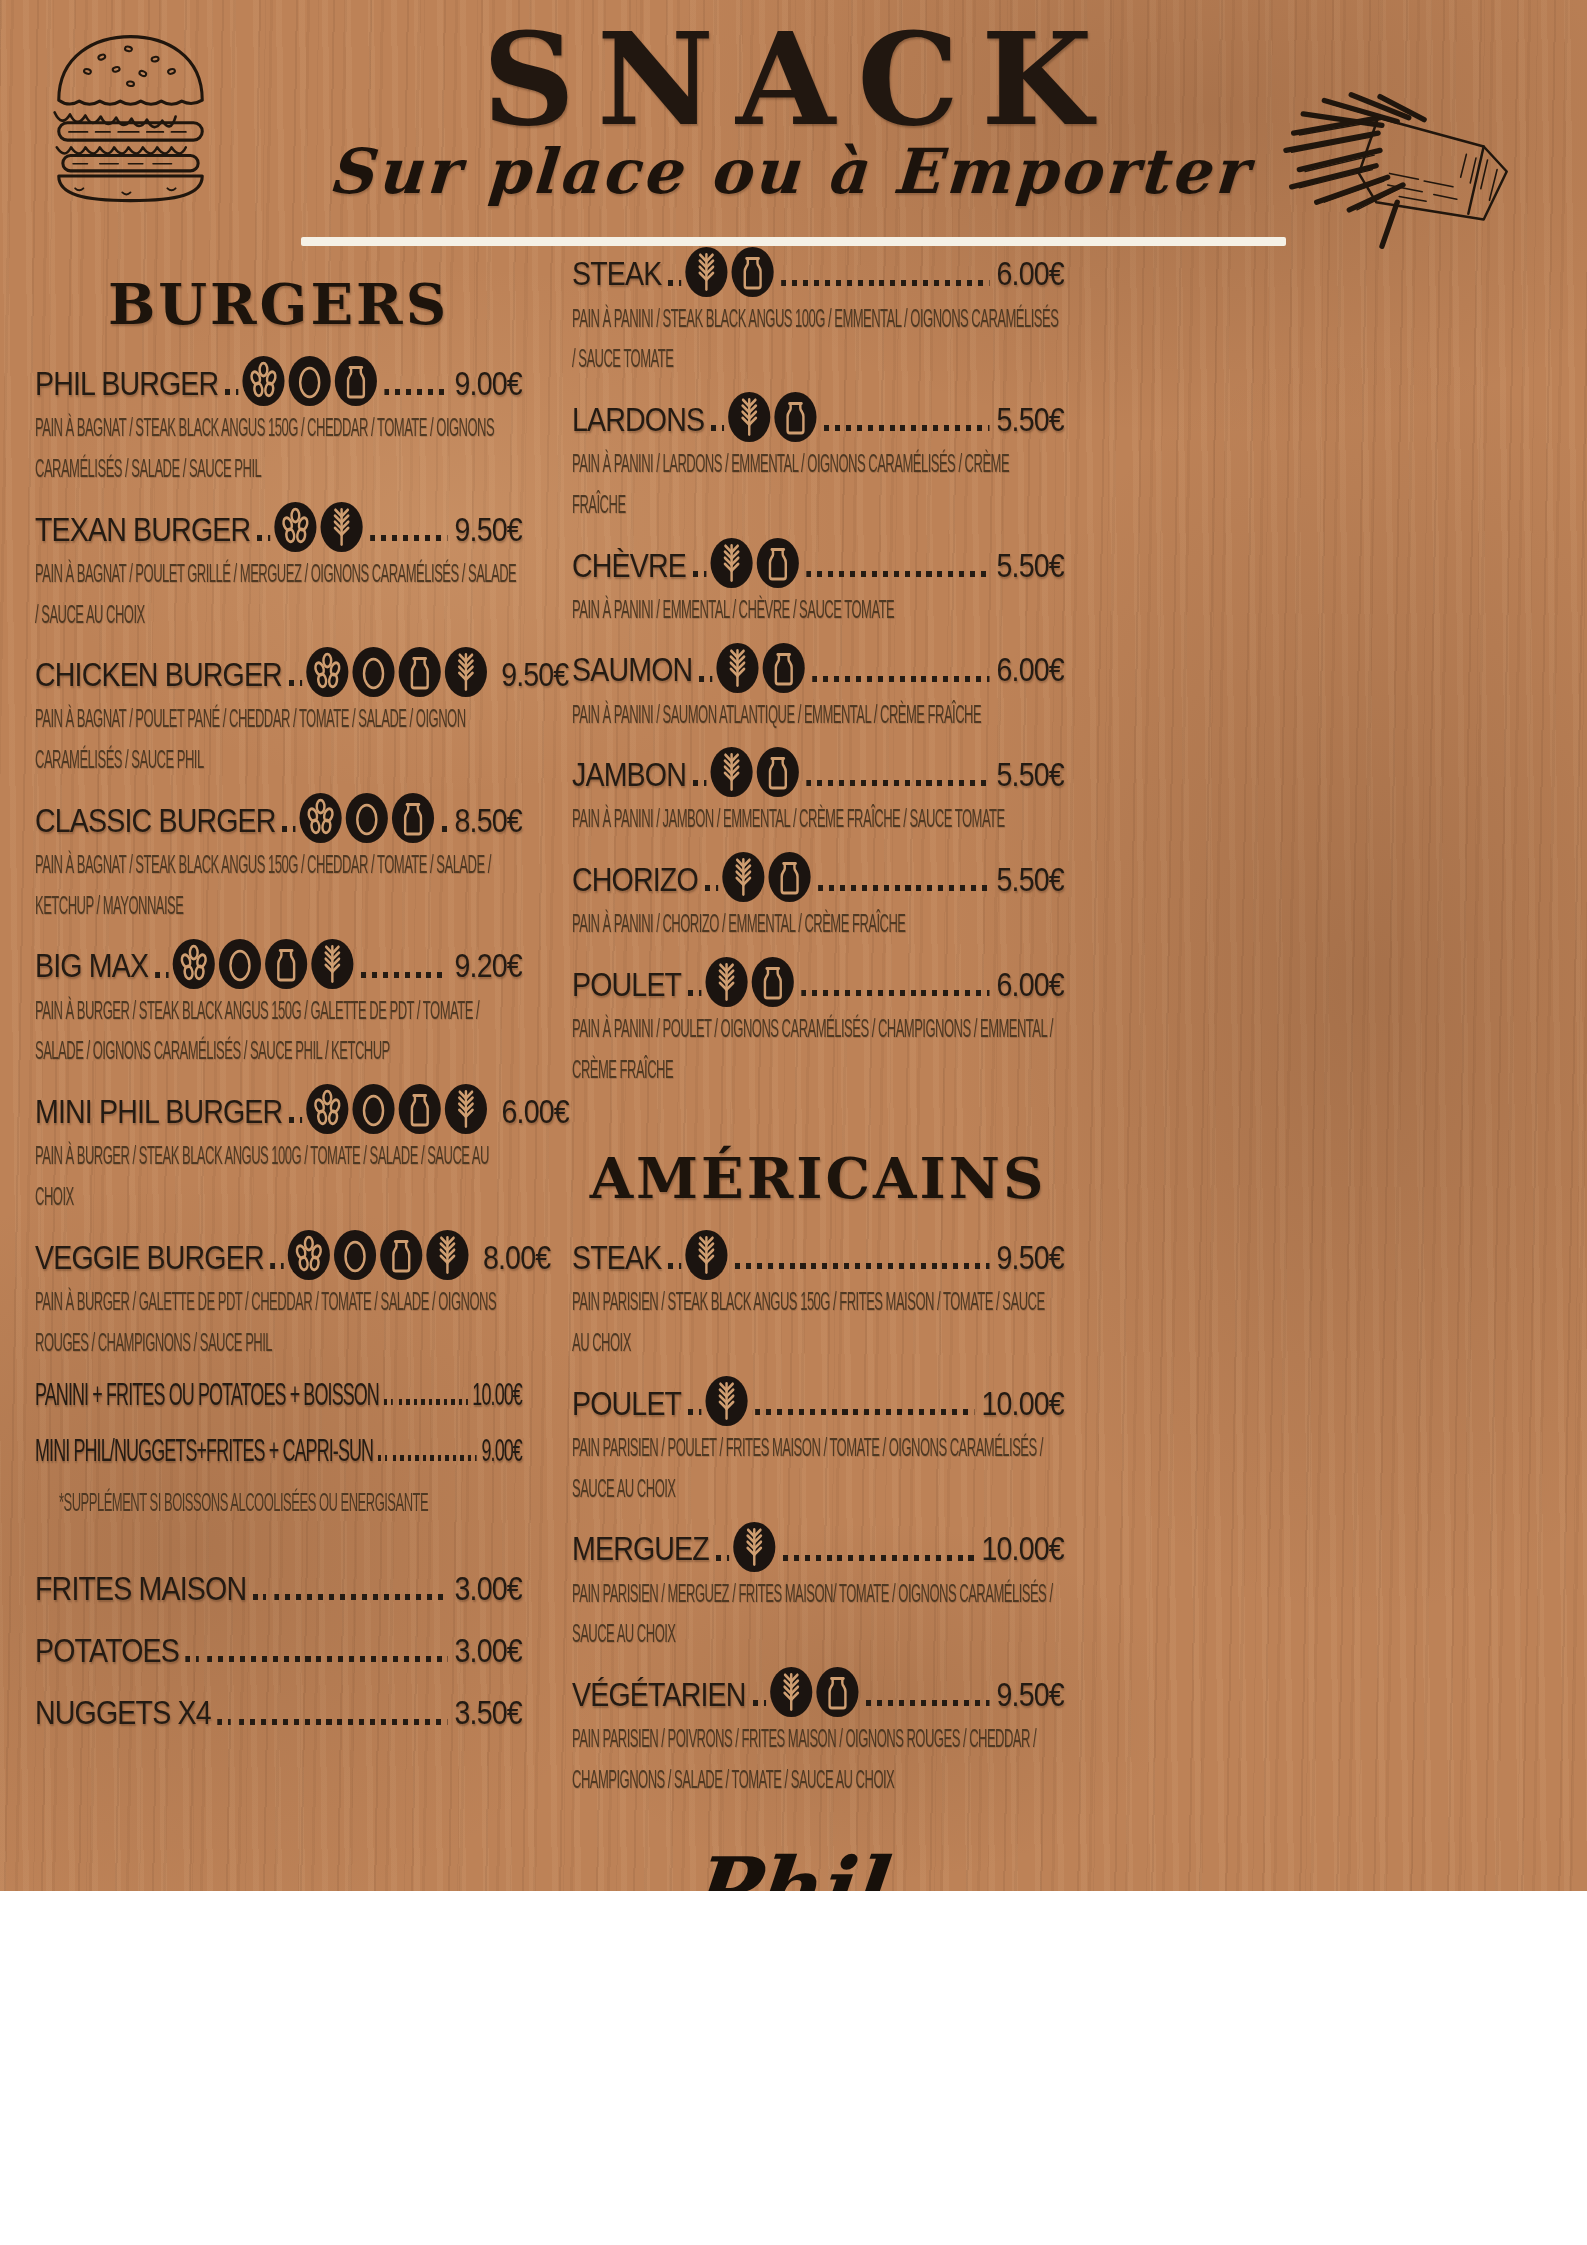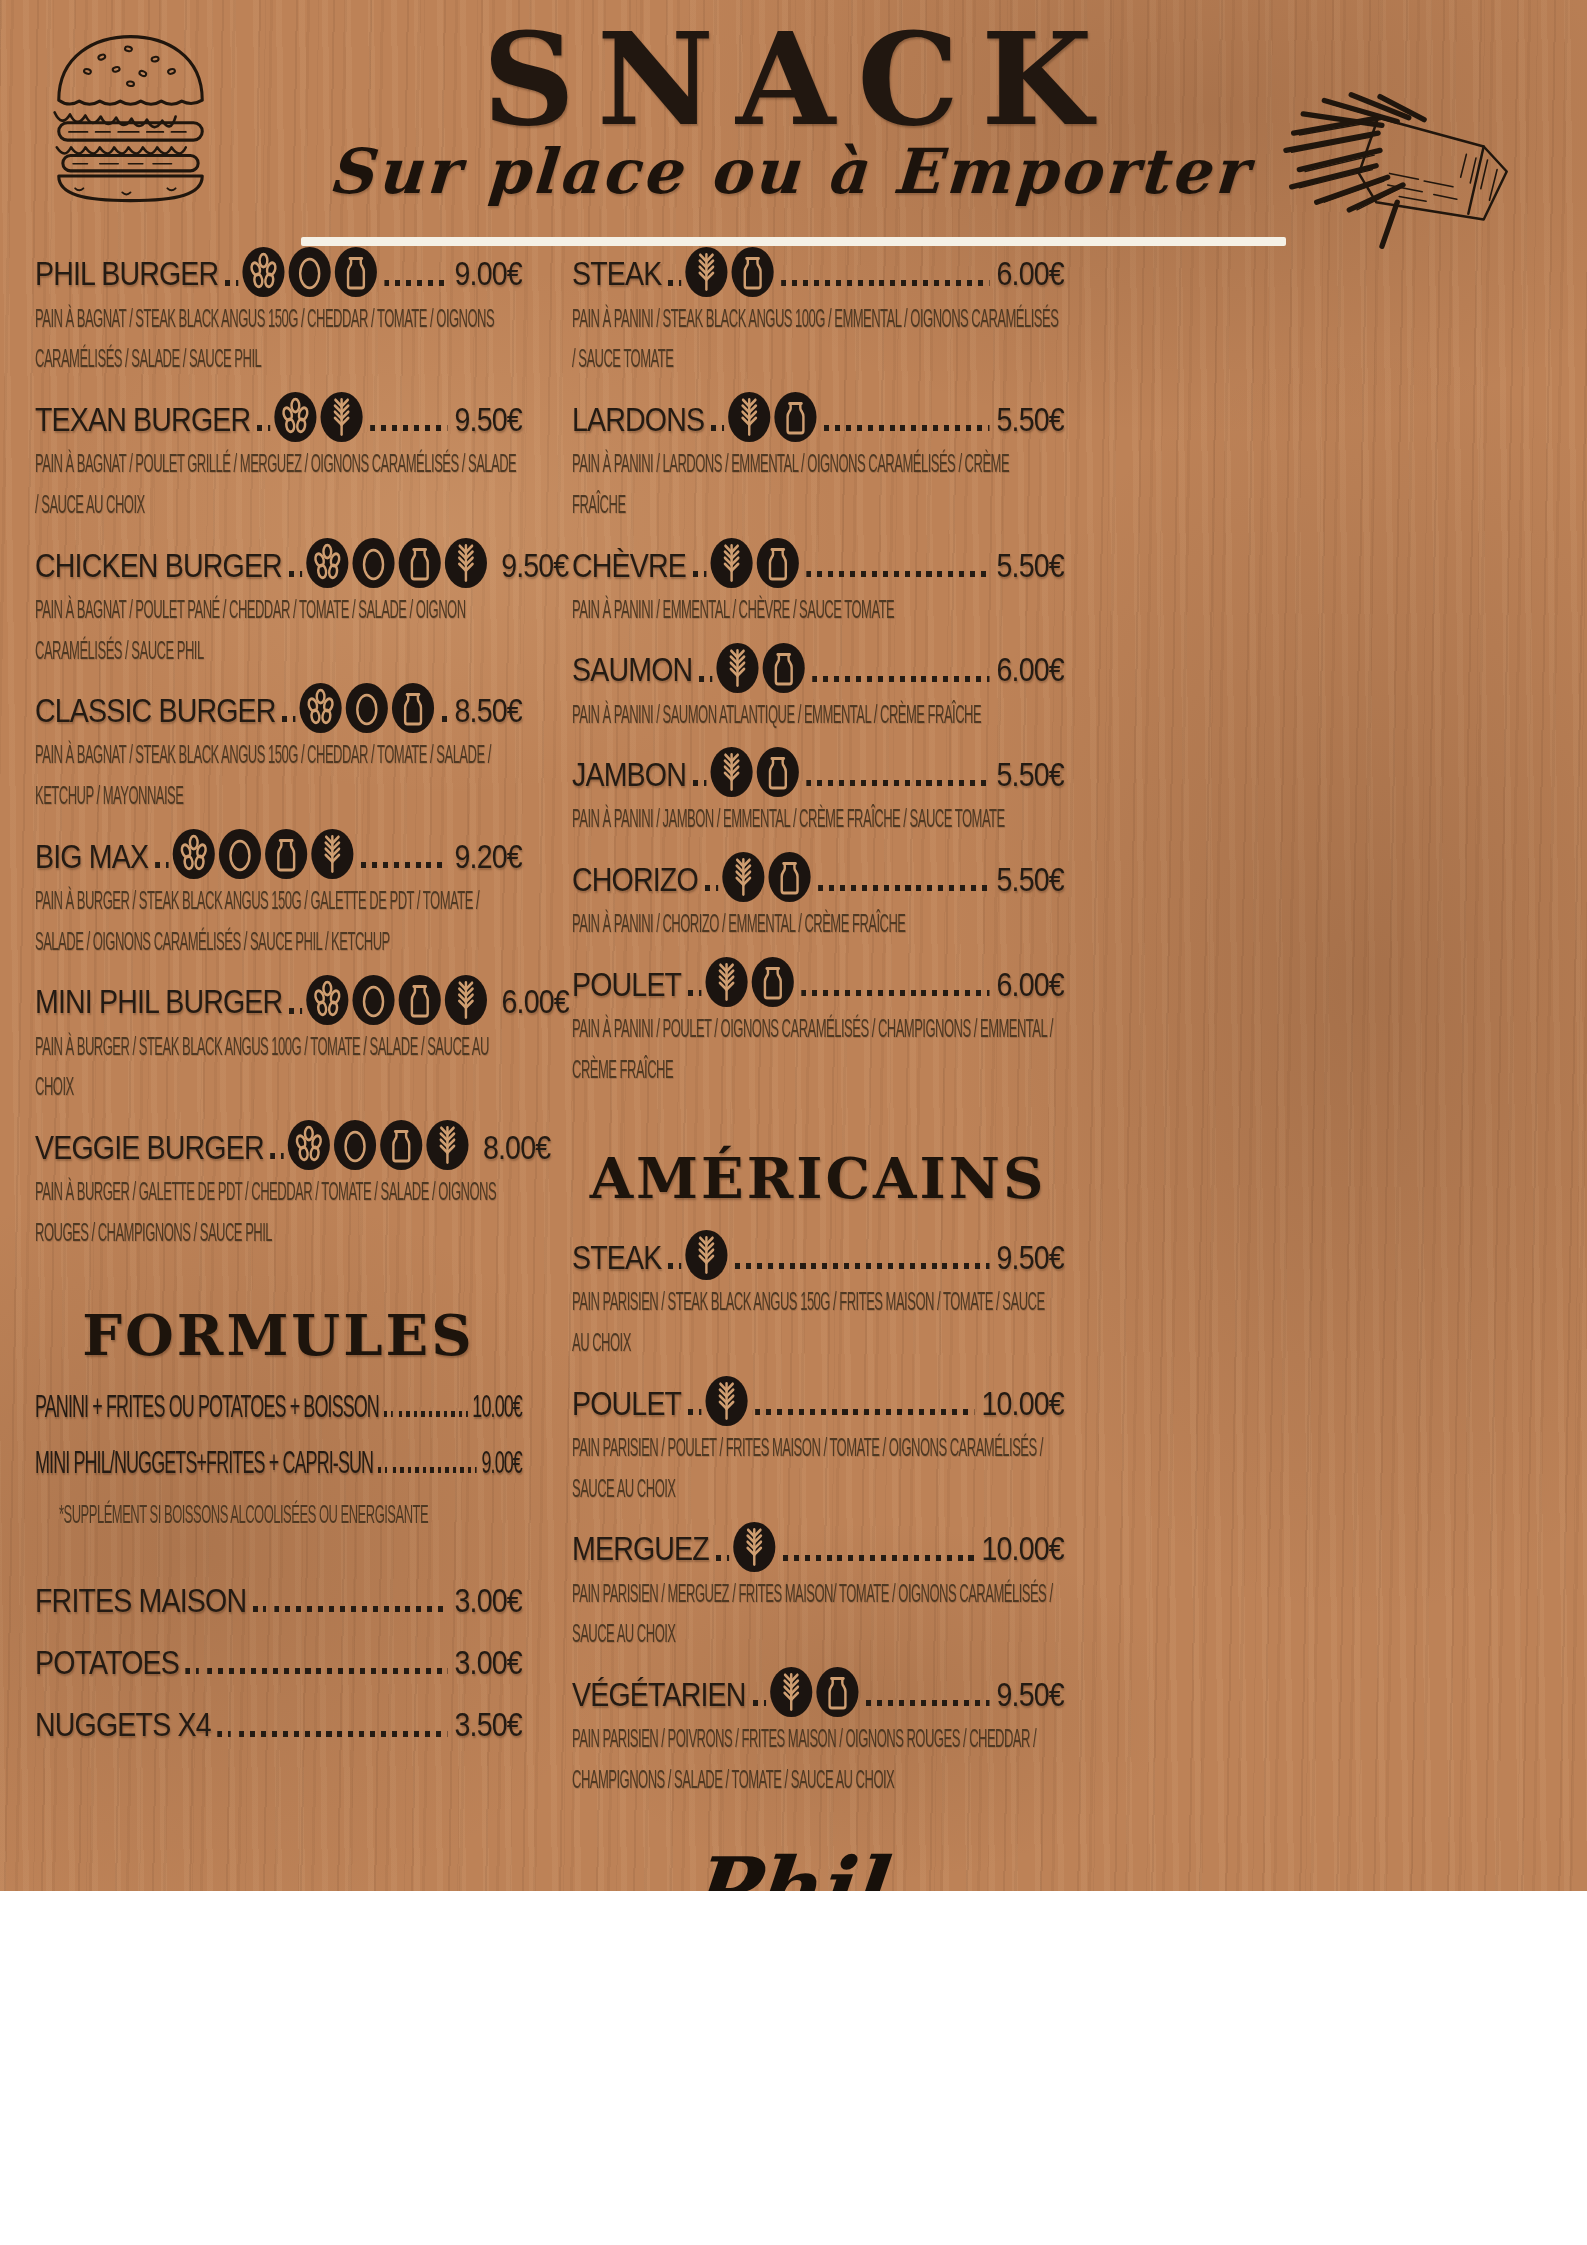--- a/index.html
+++ b/index.html
@@ -141,20 +141,21 @@
 
     <div class="title">SNACK</div>
     <div class="subtitle">Sur place ou à Emporter</div>
     <div class="divider"></div>
   </div>
 
   <div class="cols">
 
     <div class="col">
       <div class="sec sec-burgers">
+        <h2>BURGERS</h2>
         <div>
   <div class="item">
     <div class="row">
       <span class="iname">PHIL BURGER</span>
       <span class="dots mini"></span>
       <span class="ics">
                   <span class="al">
                     <svg viewBox="0 0 34 34" width="52" height="52">
                       <circle cx="17" cy="17" r="16.4" fill="#1b1410"></circle>
                       <g fill="none" stroke="#cf9e71" stroke-width="1.9" stroke-linecap="round">
@@ -495,21 +496,20 @@
                 </span>
       <span class="dots"></span>
       <span class="price">8.00€</span>
     </div>
     <div class="desc">PAIN À BURGER / GALETTE DE PDT / CHEDDAR / TOMATE / SALADE / OIGNONS ROUGES / CHAMPIGNONS / SAUCE PHIL</div>
   </div>
 </div>
       </div>
 
       <div class="sec sec-formules">
-        <h2>FORMULES</h2>
         <div>
 
   <div class="item formrow">
     <div class="row">
       <span class="iname">PANINI + FRITES OU POTATOES + BOISSON</span>
       <span class="dots mini"></span>
 
       <span class="dots"></span>
       <span class="price">10.00€</span>
     </div>

